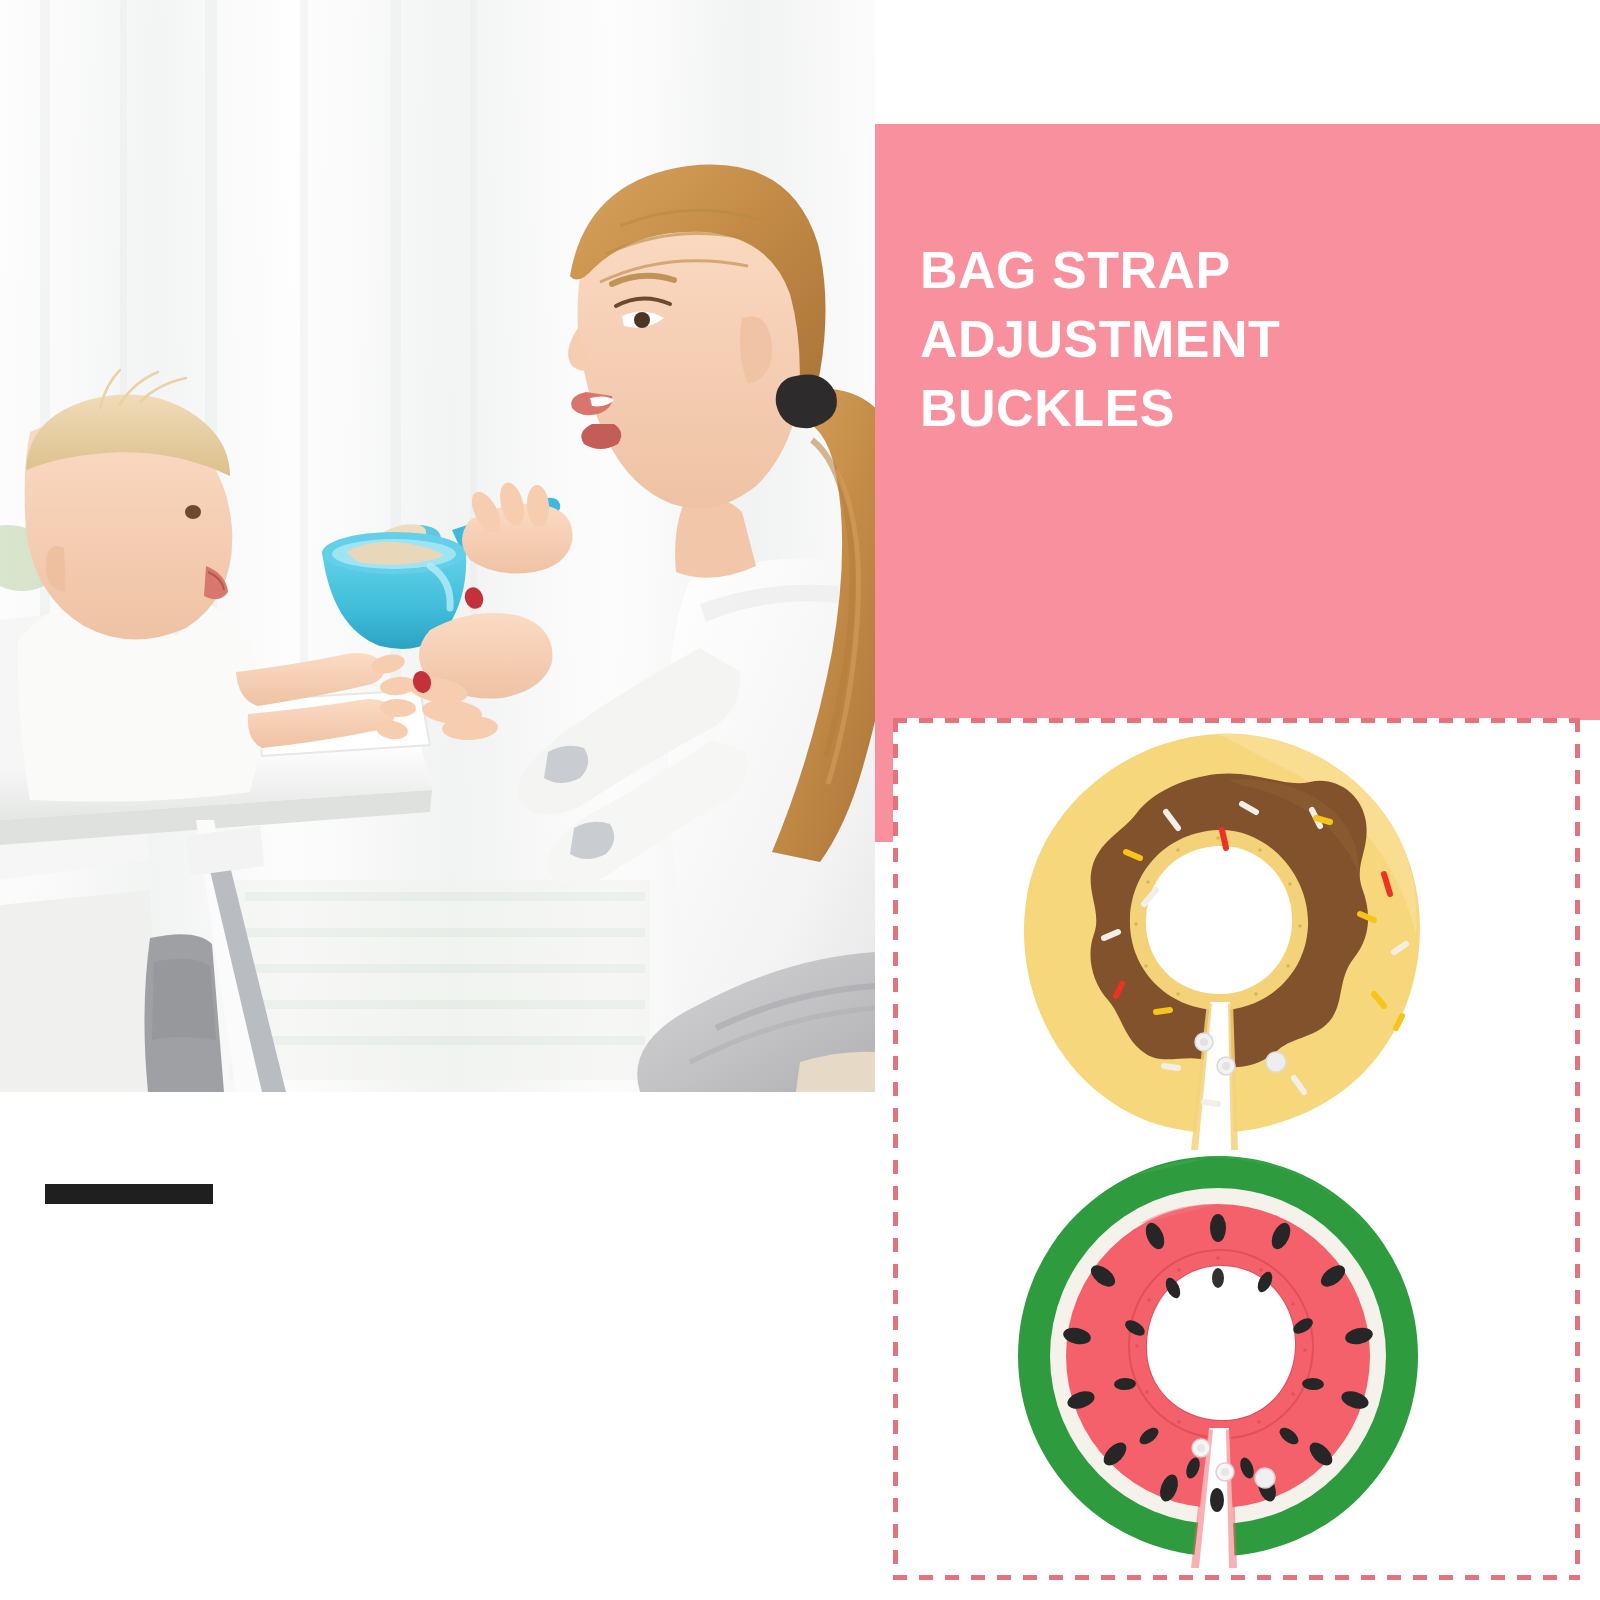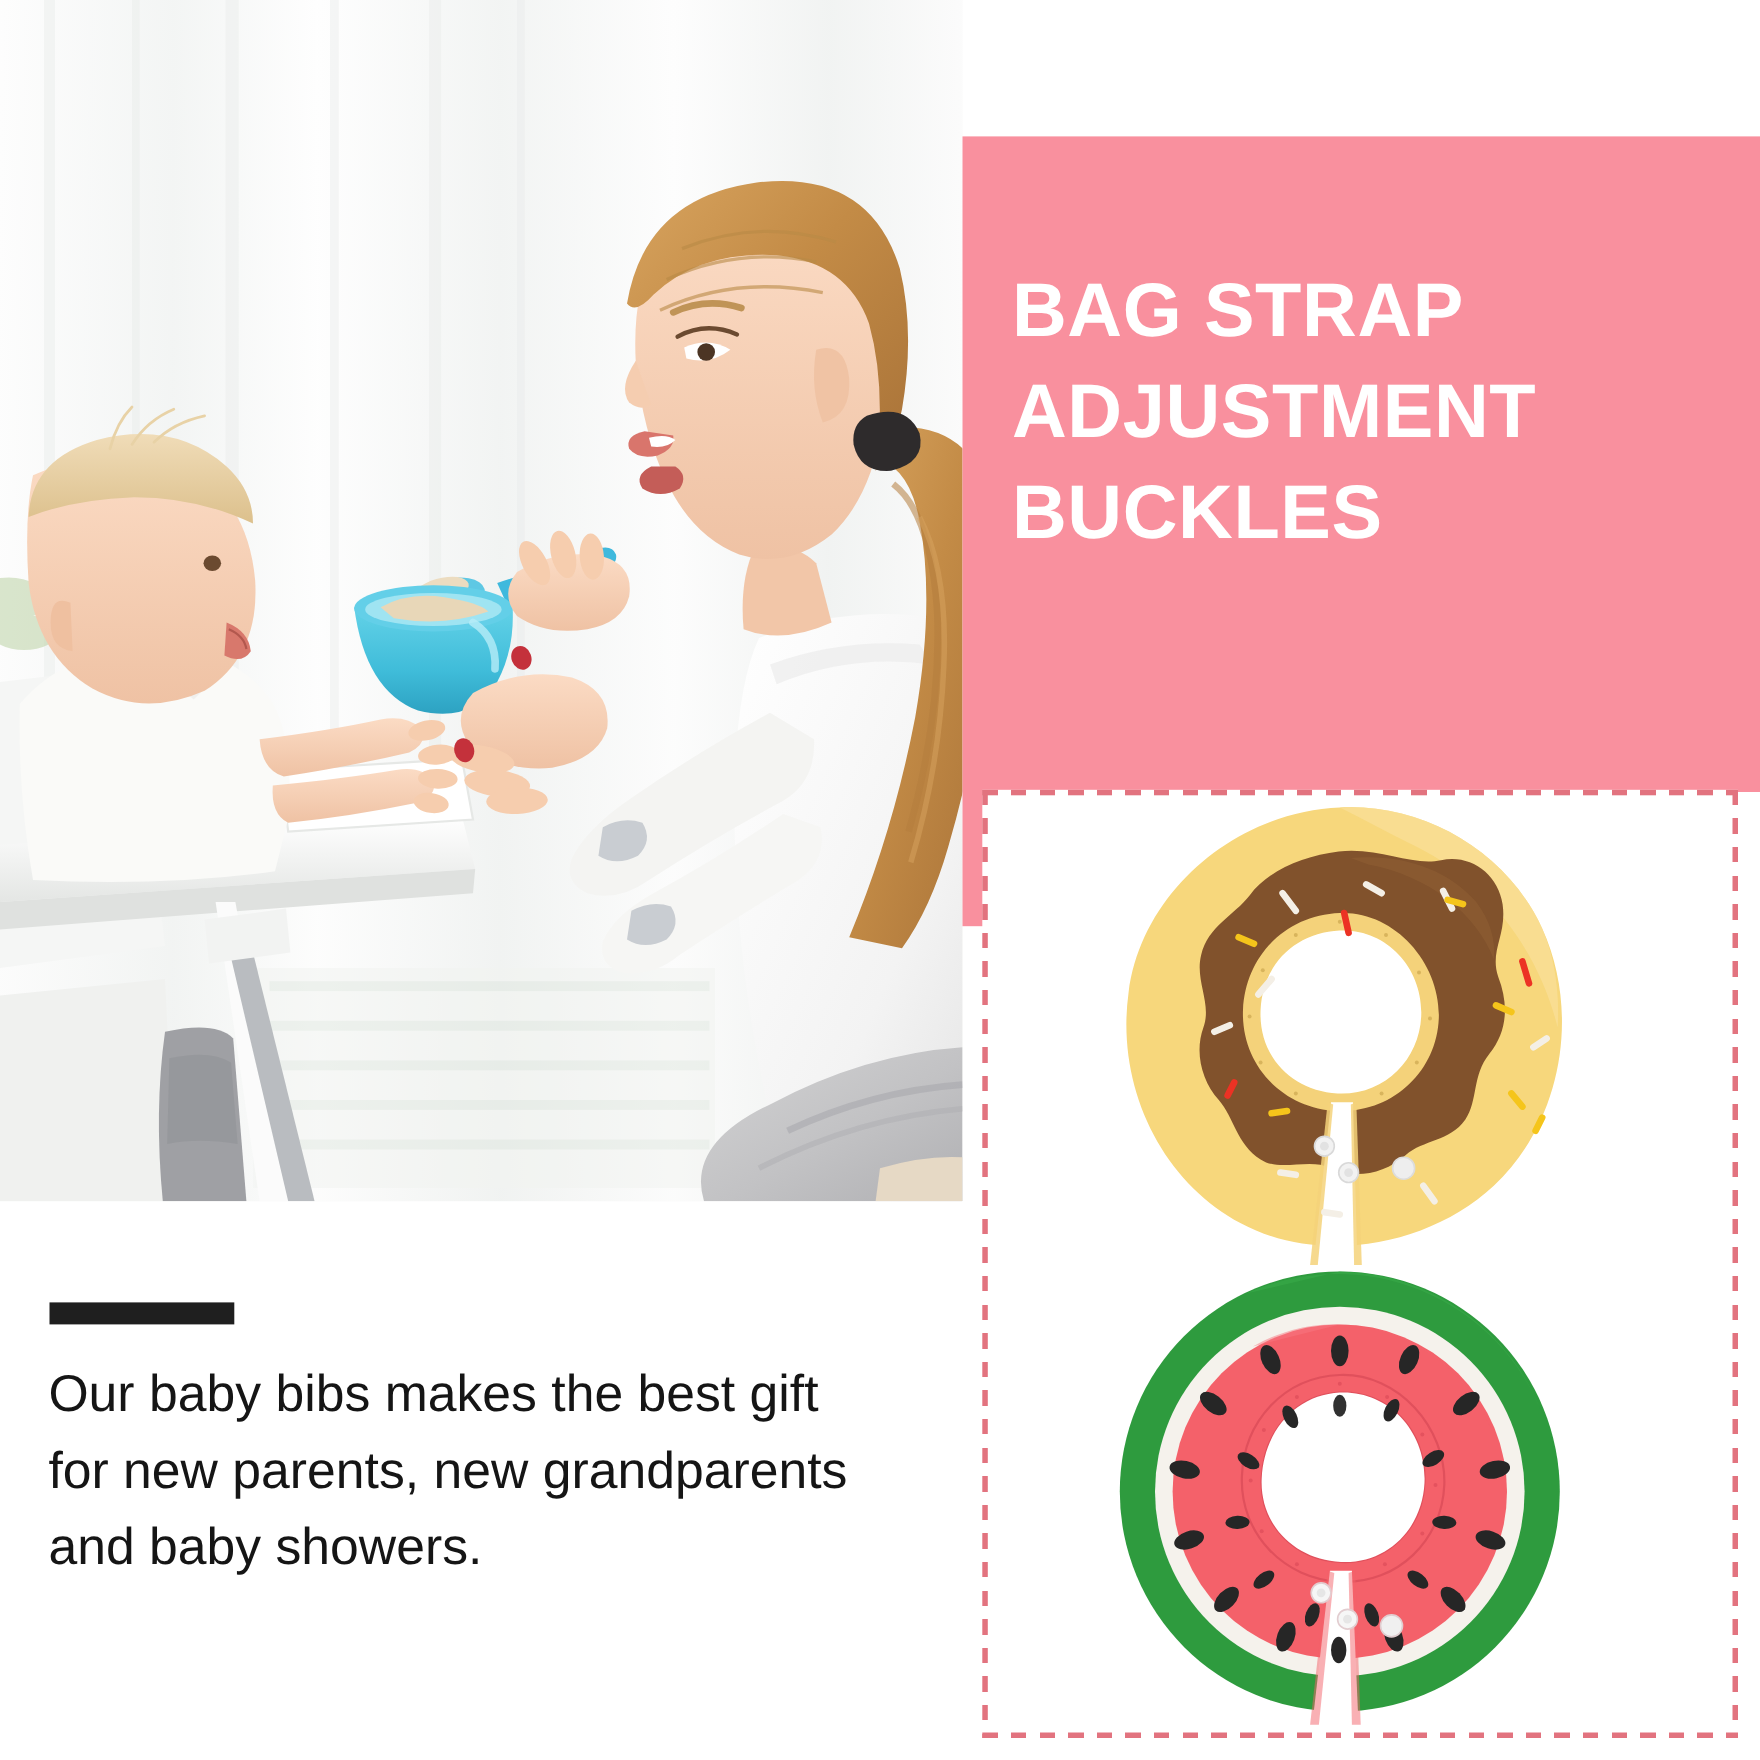--- a/index.html
+++ b/index.html
@@ -43,21 +43,21 @@
     width: 21px; height: 122px;
     background: #f9909e;
   }
   .headline {
     position: absolute;
     left: 920px; top: 236px;
     width: 660px;
     color: #ffffff;
     font-family: "Liberation Sans", sans-serif;
     font-weight: bold;
-    font-size: 69px;
+    font-size: 52px;
     line-height: 1.33;
     letter-spacing: 0.5px;
     white-space: pre-line;
   }
 
   
   .product-panel {
     position: absolute;
     left: 893px; top: 718px;
     width: 687px; height: 862px;
@@ -564,17 +564,14 @@
           <circle cx="198" cy="300" r="4" fill="#e6e6e6"></circle>
           <circle cx="222" cy="324" r="9" fill="#f6f6f6" stroke="#e2cdd0" stroke-width="1.5"></circle>
           <circle cx="222" cy="324" r="4" fill="#e6e6e6"></circle>
           <circle cx="262" cy="330" r="10" fill="#f0f0f0" stroke="#e0cdd0" stroke-width="1.5"></circle>
         </g>
       </svg>
     </div>
   </div>
 
   <div class="accent-bar"></div>
-  <div class="body-copy">Our baby bibs makes the best gift
-for new parents, new grandparents
-and baby showers.</div>
 
 </div>
 
 </body></html>

